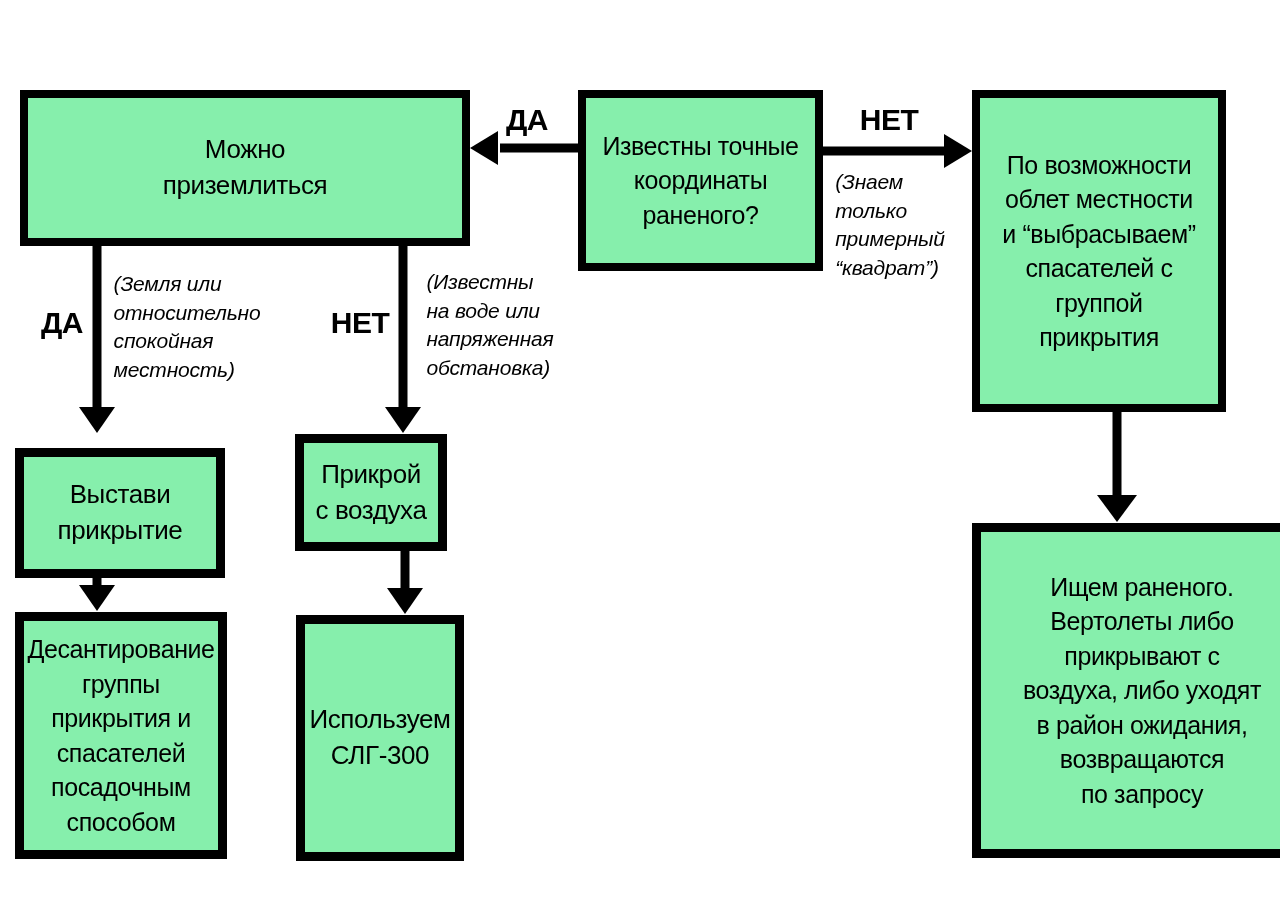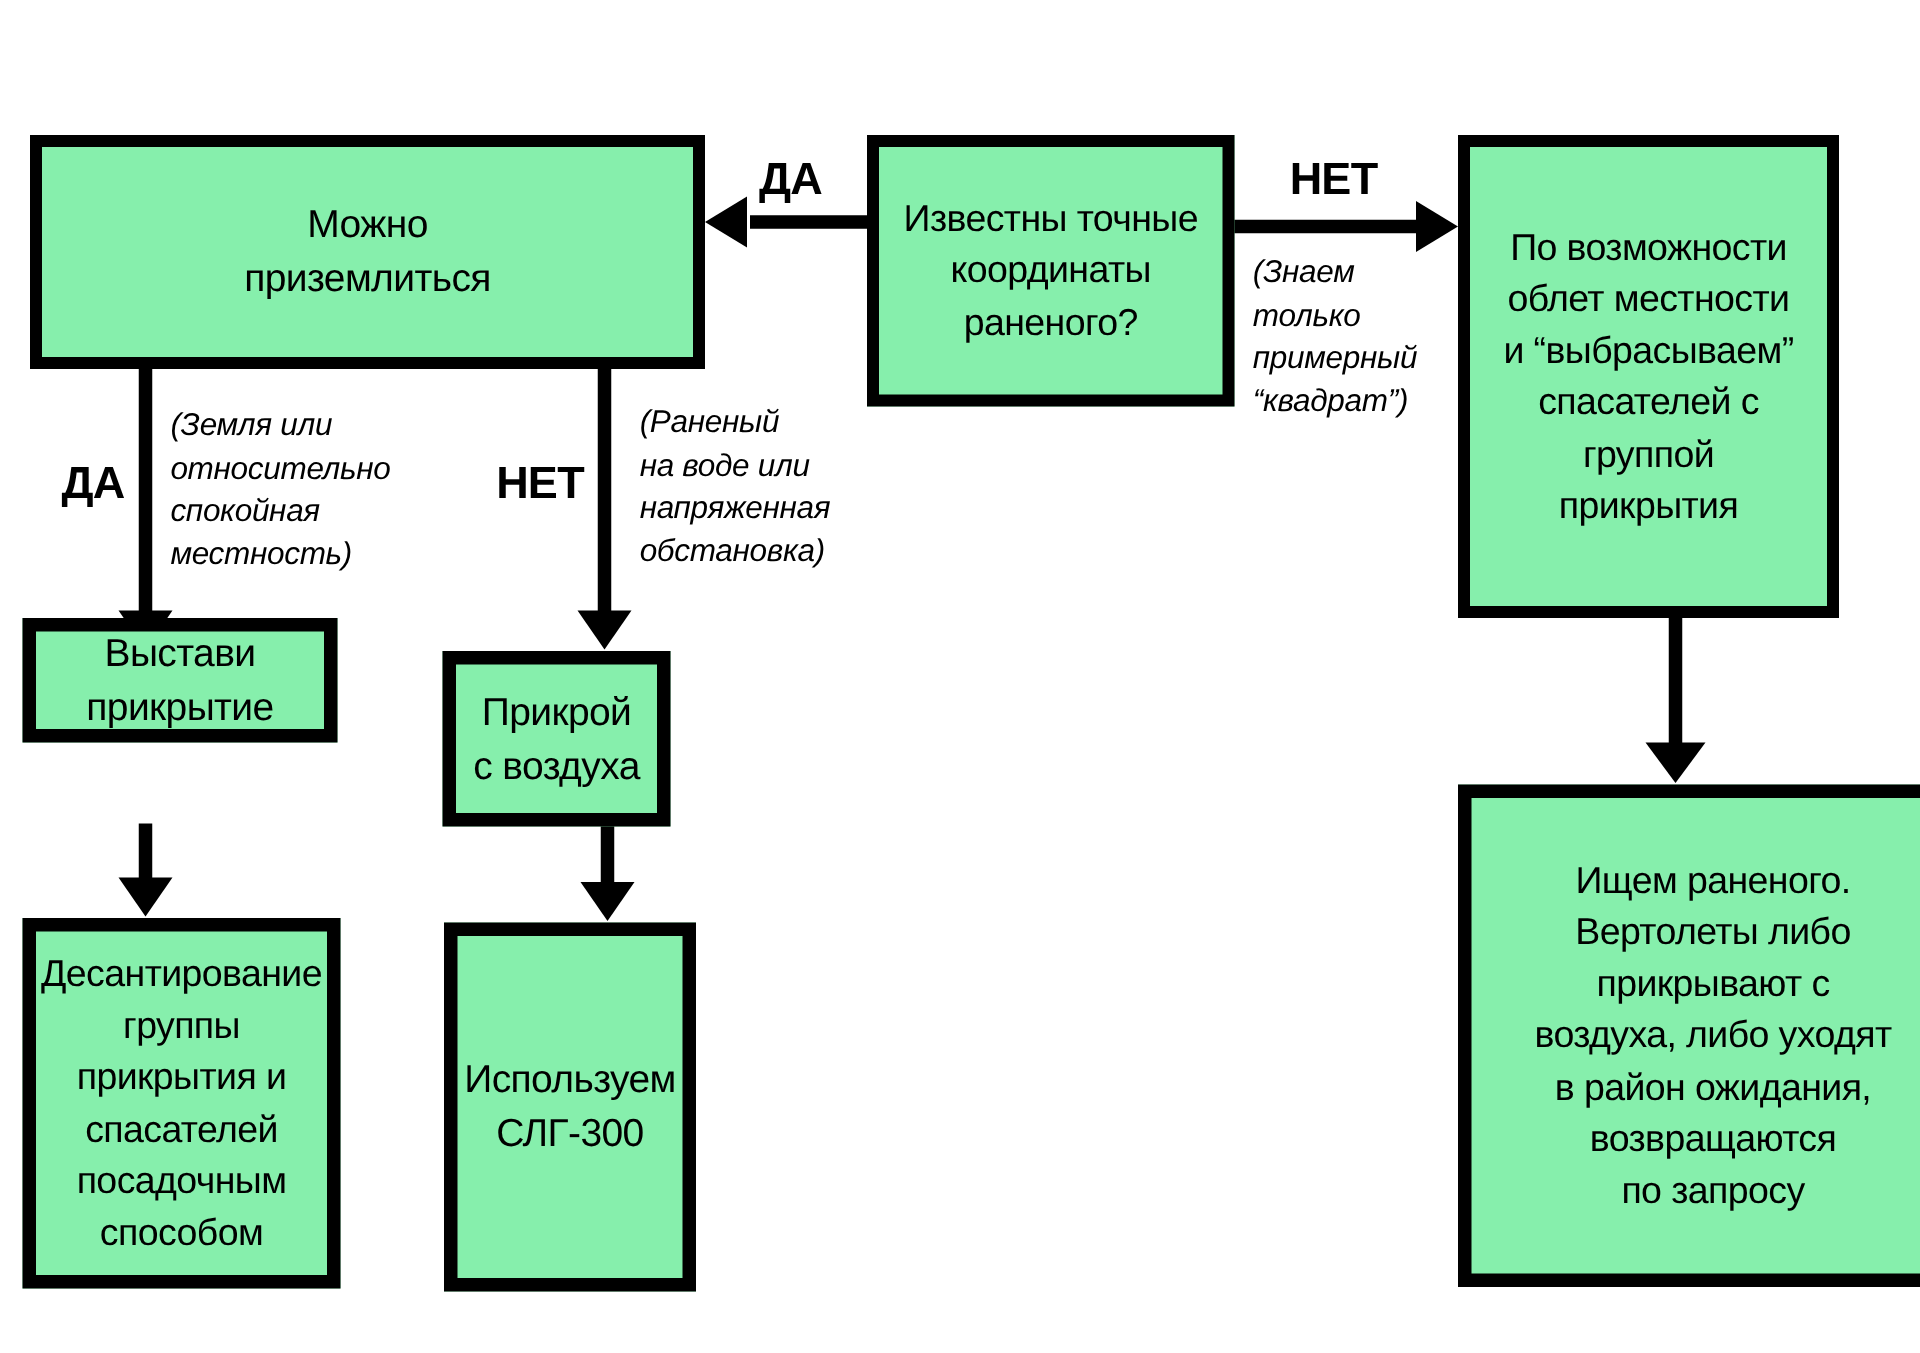--- a/index.html
+++ b/index.html
@@ -102,21 +102,21 @@
   </div>
 
   <div class="node" style="left:972px; top:90px; width:254px; height:322px;">
     <div class="node-text small">По возможности
 облет местности
 и “выбрасываем”
 спасателей с группой
 прикрытия</div>
   </div>
 
-  <div class="node thick" style="left:15px; top:412px; width:210px; height:83px;">
+  <div class="node thick" style="left:15px; top:448px; width:210px; height:130px;">
     <div class="node-text">Выстави
 прикрытие</div>
   </div>
 
   <div class="node thick" style="left:295px; top:434px; width:152px; height:117px;">
     <div class="node-text">Прикрой
 с воздуха</div>
   </div>
 
   <div class="node thick" style="left:15px; top:612px; width:212px; height:247px;">
@@ -154,18 +154,18 @@
 
   <div class="edge-label" style="left:62px; top:306px;">ДА</div>
 
   <div class="edge-note" style="left:187px; top:270px;">(Земля или
 относительно
 спокойная
 местность)</div>
 
   <div class="edge-label" style="left:360px; top:306px;">НЕТ</div>
 
-  <div class="edge-note" style="left:490px; top:268px;">(Раненый
+  <div class="edge-note" style="left:490px; top:268px;">(Известны
 на воде или
 напряженная
 обстановка)</div>
 
 </div>
 
 </body></html>

